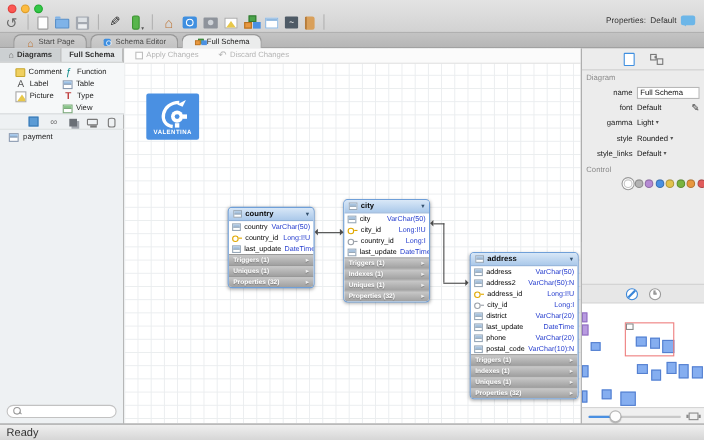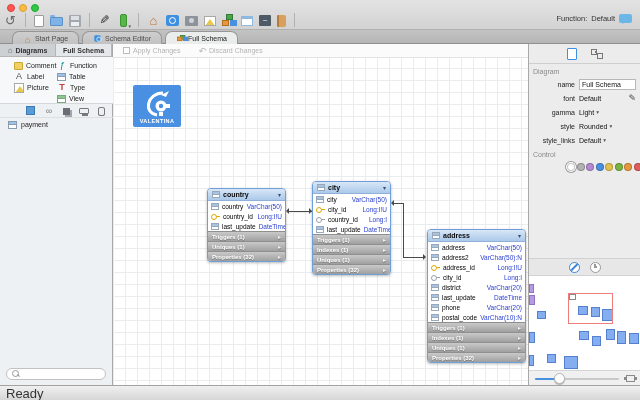--- a/index.html
+++ b/index.html
@@ -52,21 +52,21 @@
               background:linear-gradient(#c3c3c3,#b6b6b6); border-bottom:1px solid #8f8f8f; display:flex; padding-left:12px; }
   .tab { height:13px; margin-top:1px; padding:0 10px; border:1px solid #969696; border-bottom:none;
          border-radius:7px 7px 0 0; background:linear-gradient(#cecece,#c2c2c2); color:#4a4a4a;
          display:flex; align-items:center; gap:3px; font-size:7px; margin-right:3px; }
   .tab.active { background:#ebecec; color:#1a1a1a; }
   .ti { display:inline-block; width:9px; height:9px; position:relative; transform:scale(.72); transform-origin:center; }
 
   
   .statusbar { position:absolute; left:0; bottom:0; width:640px; height:15px;
                background:linear-gradient(#f0f0f0,#d6d6d6); border-top:1px solid #a2a2a2;
-               display:flex; align-items:center; padding-left:6px; font-size:13px; color:#333; }
+               display:flex; align-items:center; padding-left:6px; font-size:10px; color:#333; }
 
   
   .dock { position:absolute; left:0; top:44px; width:113px; height:341px; background:#eef1f3; border-right:1px solid #a8a8a8; }
   .dock-tabs { display:flex; height:13px; border-bottom:1px solid #b5b5b5; font-size:7px; font-weight:bold; color:#333; }
   .dock-tab { flex:1; display:flex; align-items:center; justify-content:center; gap:3px; background:#ccd0d2; border-right:1px solid #b5b5b5; }
   .dock-tab.active { background:#e5e8ea; }
   .mini-home::before{content:"⌂";font-size:8px;color:#666;}
   .palette { position:absolute; left:0; top:13px; width:113px; height:47px; background:#f6f8f9; border-bottom:1px solid #d5d8da; }
   .pal-col { position:absolute; top:3px; display:flex; flex-direction:column; gap:1px; }
   .pal-col.c1{left:14px;} .pal-col.c2{left:57px;}
@@ -195,21 +195,21 @@
       <span class="tbi ic-schema-editor-icon"></span>
       <span class="tbi ic-snapshot-icon"></span>
       <span class="tbi ic-picture-icon"></span>
       <span class="tbi ic-full-schema-icon"></span>
       <span class="tbi ic-window-icon"></span>
       <span class="tbi ic-sql-editor-icon"></span>
       <span class="tbi ic-log-icon"></span>
       <span class="tb-sep"></span>
     </div>
   <div class="workspace">
-    <span>Function:</span>
+    <span>Properties:</span>
     <span>Default</span>
     <span class="ic-chat-icon"></span>
   </div>
 </div>
 
 <div class="tabstrip" id="tab-strip">
     <div class="tab">
       <span class="ti tbi ic-home-icon"></span>
       <span>Start Page</span>
     </div>

